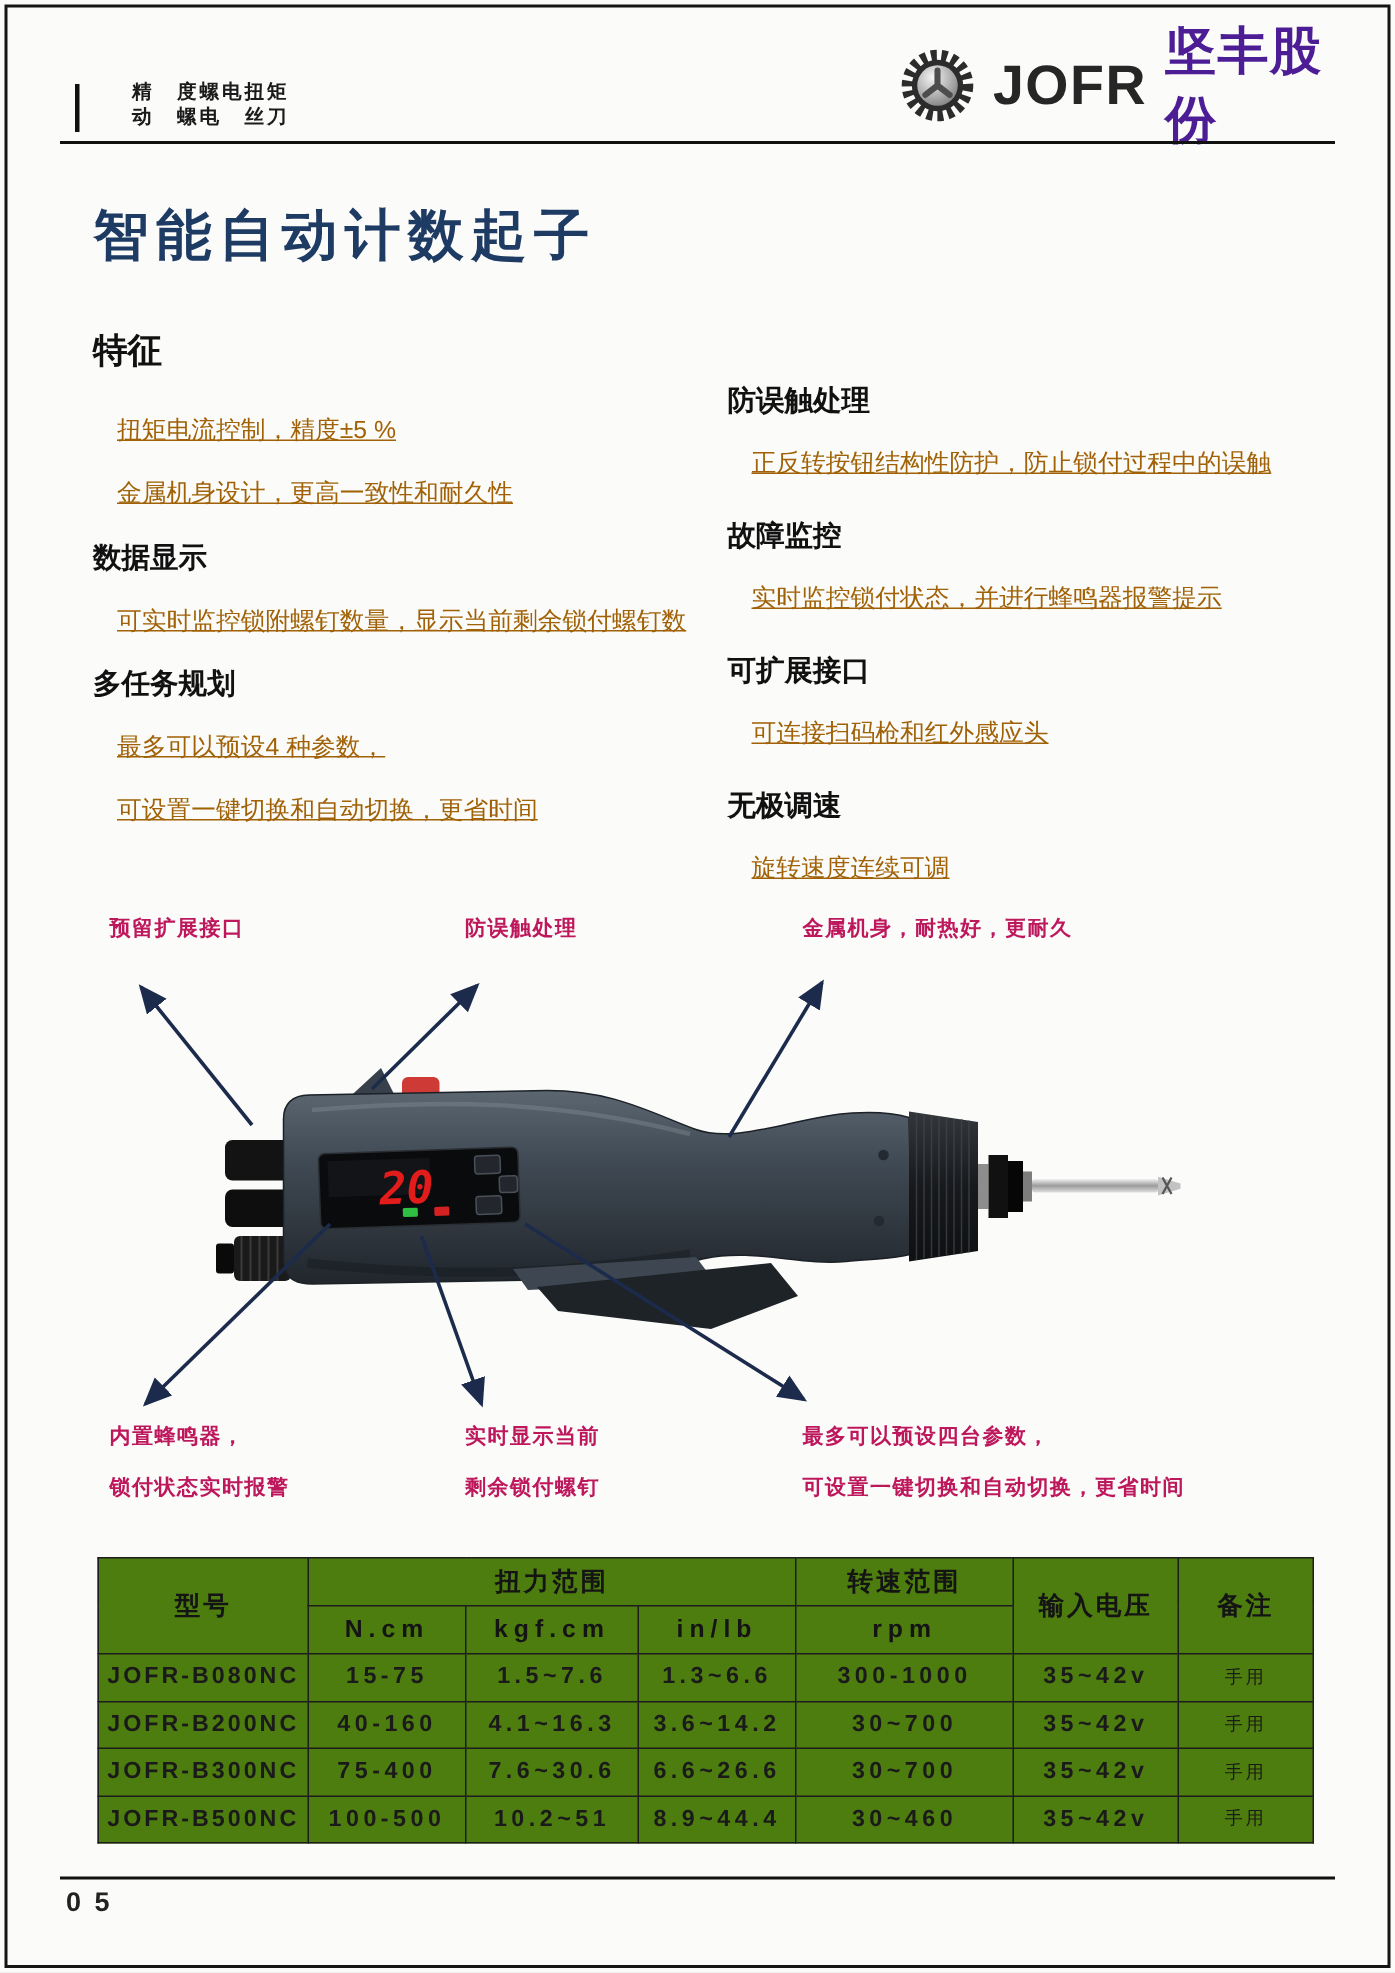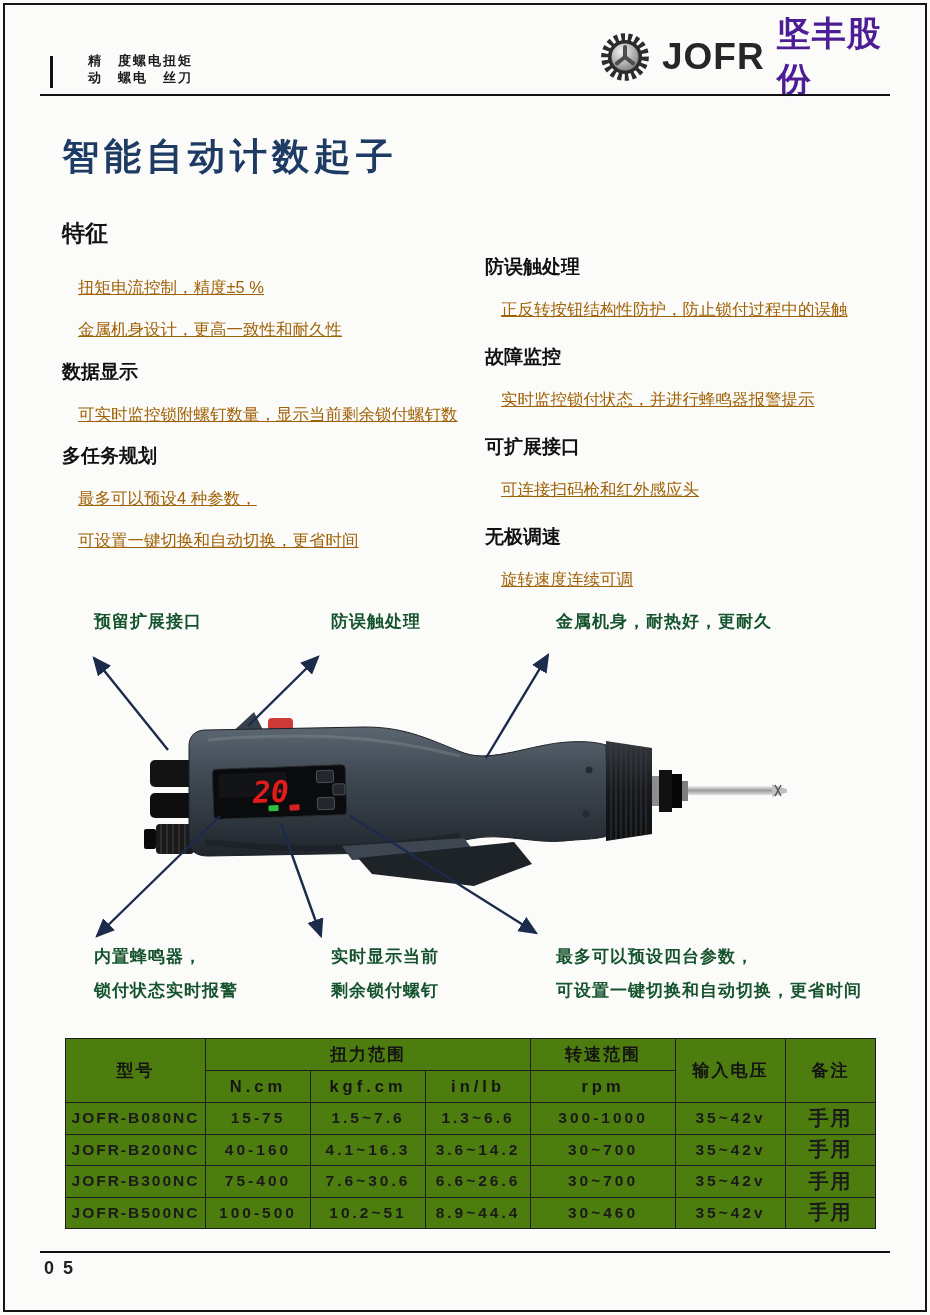--- a/index.html
+++ b/index.html
@@ -27,40 +27,40 @@
   .col-right{left:485px;top:254px;}
   .feat h3{margin:0 0 7px 0;font-size:19px;font-weight:700;color:#111;}
   .feat p{margin:16px;font-size:16.5px;line-height:26px;color:#a16207;text-decoration:underline;}
   .col-left .feat{margin-bottom:15px;}
   .col-left .feat.first{margin-bottom:17px;}
   .col-right .feat{margin-bottom:22px;}
 
   
   .diagram{position:absolute;left:40px;top:600px;width:850px;height:420px;}
   .diagram svg{position:absolute;left:0;top:0;}
-  .callout{position:absolute;font-size:17px;font-weight:700;color:#14532d;letter-spacing:1px;white-space:nowrap;margin-left:21px;}
+  .callout{position:absolute;font-size:14px;font-weight:700;color:#be185d;letter-spacing:1px;white-space:nowrap;}
   .callout .ln{line-height:34px;}
   .ct1{left:33px;top:10px;} .ct2{left:270px;top:10px;} .ct3{left:495px;top:10px;}
   .cb1{left:33px;top:340px;} .cb2{left:270px;top:340px;} .cb3{left:495px;top:340px;}
 
   
   table.spec{
     position:absolute;left:65px;top:1038px;width:810px;
     border-collapse:collapse;table-layout:fixed;background:#4d7c0f;
   }
   table.spec th,table.spec td{
     border:1.5px solid #1d1d1d;text-align:center;vertical-align:middle;padding:0;
   }
   table.spec thead tr{height:32px;}
   table.spec tbody tr{height:31.5px;}
   th.cn{font-size:17px;font-weight:700;letter-spacing:2px;color:#141414;}
   th.unit{font-size:16.5px;font-weight:600;letter-spacing:4px;color:#141414;}
   td.c-model{font-size:15.5px;letter-spacing:2px;font-weight:600;}
   td.c-num{font-size:15.5px;letter-spacing:3px;font-weight:600;}
-  td.c-cn{font-size:20px;letter-spacing:2px;font-weight:700;}
+  td.c-cn{font-size:12px;letter-spacing:2px;font-weight:400;}
 
   
   .rule-bottom{position:absolute;left:40px;top:1251px;width:850px;height:2px;background:#111;}
   .page-number{position:absolute;left:44px;top:1258px;font-size:18px;letter-spacing:9px;color:#222;font-weight:600;}
 </style>
 </head>
 <body>
 
 <div class="page">
   <div class="frame"></div>

